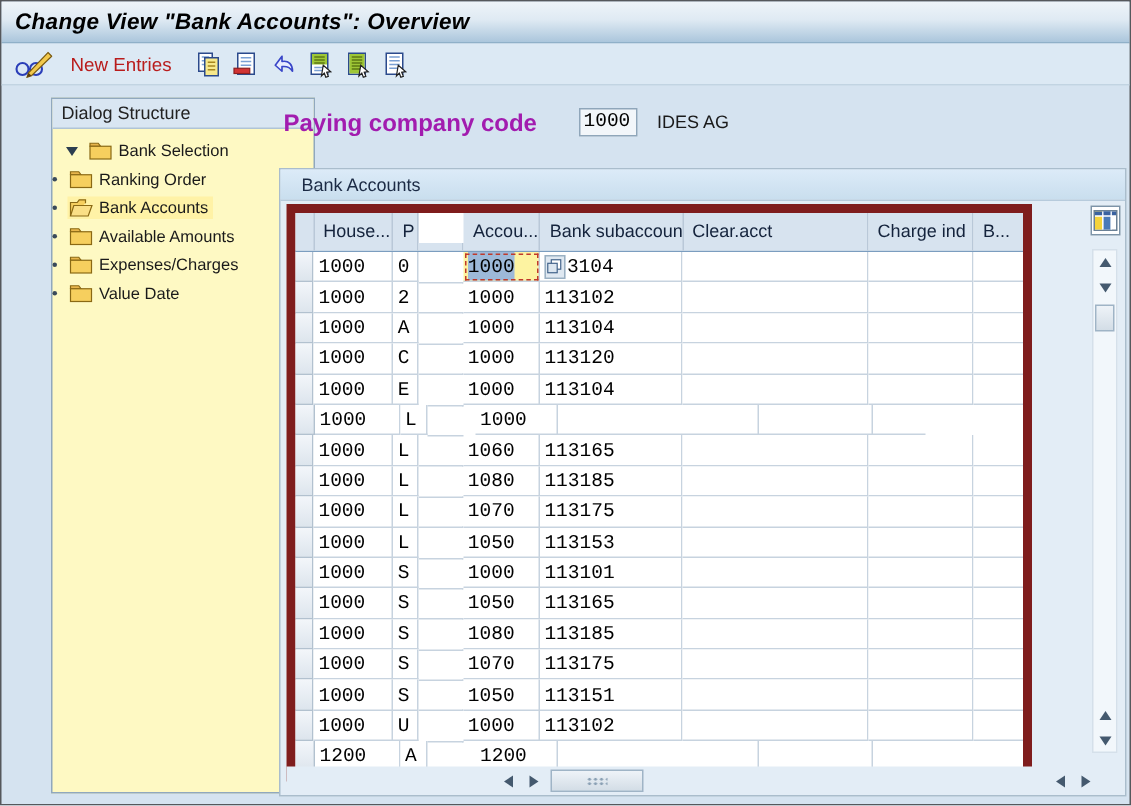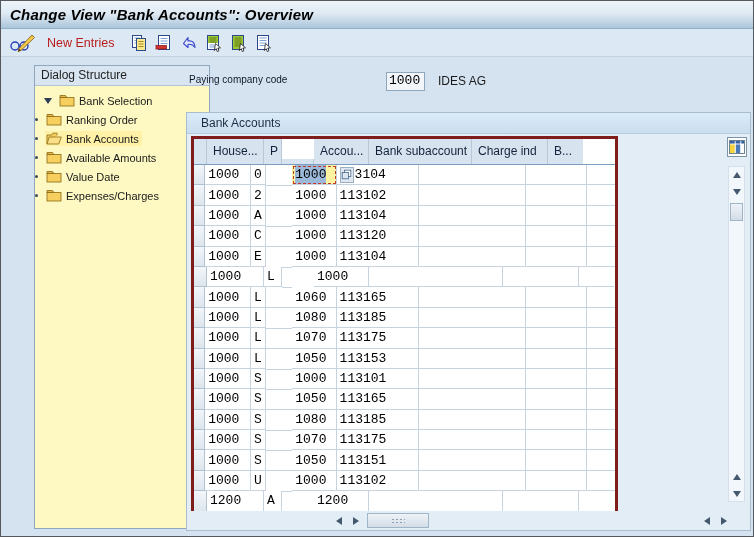--- a/index.html
+++ b/index.html
@@ -30,34 +30,34 @@
   .tree-root { padding-left:9px; }
   .tree-item { }
   .expander { width:0; height:0; border-left:4px solid transparent; border-right:4px solid transparent;
     border-top:6px solid #2c3e50; margin-right:6px; }
   .bullet { width:3px; height:3px; border-radius:50%; background:#3a4a5a; margin-right:7px; }
   .folder { width:16px; height:13px; margin-right:4px; display:inline-flex; }
   .hl { display:inline-flex; align-items:center; padding:1px 3px 1px 1px; }
   .hl.sel { background:#fff2a6; }
 
   
-  .form-label { position:absolute; left:188px; top:73px; font-size:10px; color:#0f172a; }
+  .form-label { position:absolute; left:188px; top:73px; font-size:16px; color:#a21caf;font-weight:bold; }
   .form-field { position:absolute; left:385px; top:71px; width:39px; height:19px;
     background:#f2f6fa; border:1px solid #8fa6ba; font-family:"Liberation Mono", monospace;
     font-size:13px; color:#000; padding:0 2px; line-height:16px; }
   .form-desc { position:absolute; left:437px; top:73px; font-size:12px; color:#1a1a1a; }
 
   
   .groupbox { position:absolute; left:185px; top:111px; width:565px; height:419px;
     background:#e3edf6; border:1px solid #aabdcc; }
   .group-title { height:21px; background:linear-gradient(#dcebf8, #c9deee);
     border-bottom:1px solid #b7cbdc; font-size:12px; color:#1c2b45; line-height:20px; padding-left:14px; }
 
   
-  .grid { position:absolute; left:4px; top:23px; width:427px; border:3px solid #7f1d1d; background:#fff; }
+  .grid { position:absolute; left:4px; top:23px; width:497px; border:6px solid #7f1d1d; background:#fff; }
   .hrow { display:flex; height:26px; border-bottom:1px solid #7b9dbf; }
   .hcell { background:#d7e3ef; border-right:1px solid #b9c8d8; font-size:12px; color:#14233c;
     line-height:25px; padding-left:6px; overflow:hidden; white-space:nowrap; }
   .trow { display:flex; height:20.4px; }
   .cell { background:#fff; border-right:1px solid #c7d3df; border-bottom:1px solid #c7d3df;
     font-family:"Liberation Mono", monospace; font-size:13px; color:#000;
     line-height:19px; padding-left:3px; overflow:hidden; white-space:nowrap; display:flex; align-items:center; }
   .selcell { background:linear-gradient(#f3f6fa, #dde5ed); border-right:1px solid #b2c1cf; border-bottom:1px solid #b2c1cf; }
   .c-sel    { width:13px; }
   .c-house  { width:57px; }
@@ -218,33 +218,33 @@
           </div>
           <div class="tree-row tree-item">
             <span class="bullet"></span>
             <span class="hl">
               <span class="folder">
                 <svg width="16" height="13" viewBox="0 0 16 13">
                   <path d="M1 3.5 L1 1.5 L6.5 1.5 L8 3.5 Z" fill="#e8b64c" stroke="#8a6914" stroke-width="0.8"></path>
                   <rect x="1" y="3.5" width="14" height="8.5" fill="#f6cf5e" stroke="#8a6914" stroke-width="0.8"></rect>
                 </svg>
               </span>
-              <span class="tlabel">Value Date</span>
+              <span class="tlabel">Expenses/Charges</span>
             </span>
           </div>
           <div class="tree-row tree-item">
             <span class="bullet"></span>
             <span class="hl">
               <span class="folder">
                 <svg width="16" height="13" viewBox="0 0 16 13">
                   <path d="M1 3.5 L1 1.5 L6.5 1.5 L8 3.5 Z" fill="#e8b64c" stroke="#8a6914" stroke-width="0.8"></path>
                   <rect x="1" y="3.5" width="14" height="8.5" fill="#f6cf5e" stroke="#8a6914" stroke-width="0.8"></rect>
                 </svg>
               </span>
-              <span class="tlabel">Expenses/Charges</span>
+              <span class="tlabel">Value Date</span>
             </span>
           </div>
         </div>
     </div>
   </div>
 
   <div class="form-label">Paying company code</div>
   <div class="form-field">1000</div>
   <div class="form-desc">IDES AG</div>
 
@@ -252,20 +252,21 @@
     <div class="group-title">Bank Accounts</div>
 
     <div class="grid">
       <div class="hrow">
         <div class="hcell c-sel"></div>
       <div class="hcell c-house">House...</div>
           <div class="hcell c-p">P</div>
           <div class="hcell c-cu">Cu...</div>
           <div class="hcell c-accou">Accou...</div>
           <div class="hcell c-sub">Bank subaccount</div>
+          <div class="hcell c-clear">Clear.acct</div>
           <div class="hcell c-charge">Charge ind</div>
           <div class="hcell c-b">B...</div>
         </div>
       <div>
           <div class="trow">
             <div class="cell c-sel selcell"></div>
             <div class="cell c-house">1000</div>
             <div class="cell c-p">0</div>
             <div class="cell c-cu"></div>
             <div class="cell c-accou focused">

